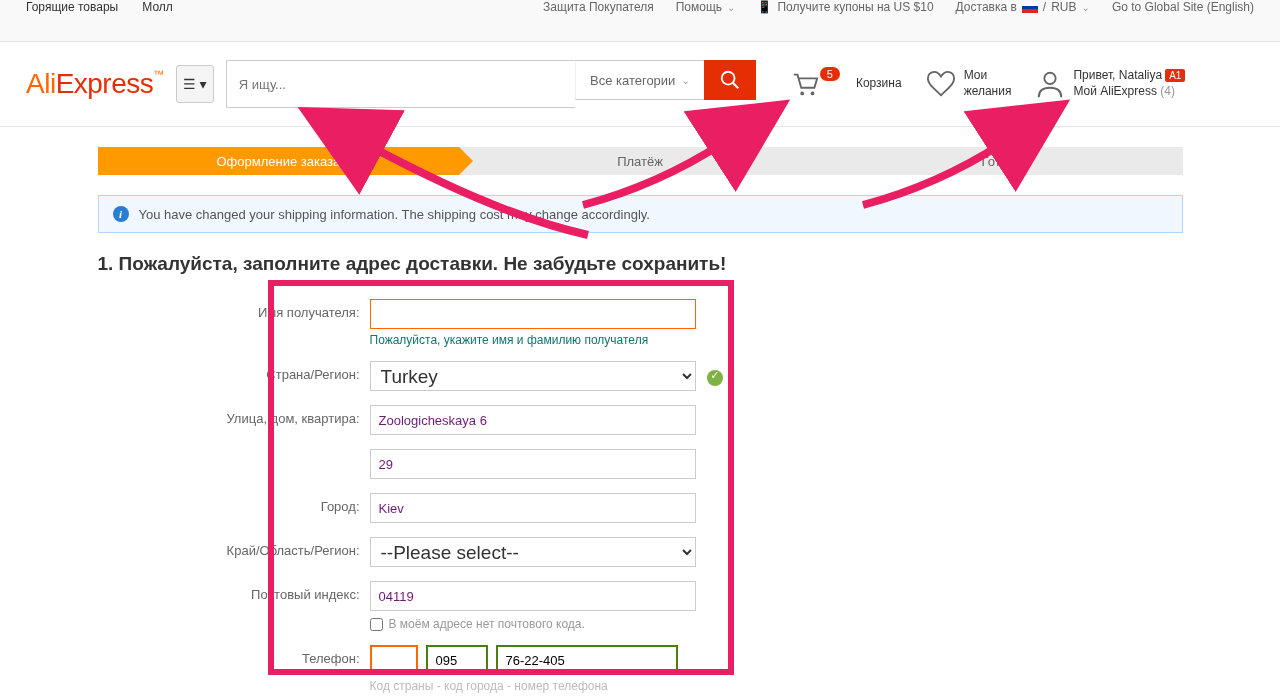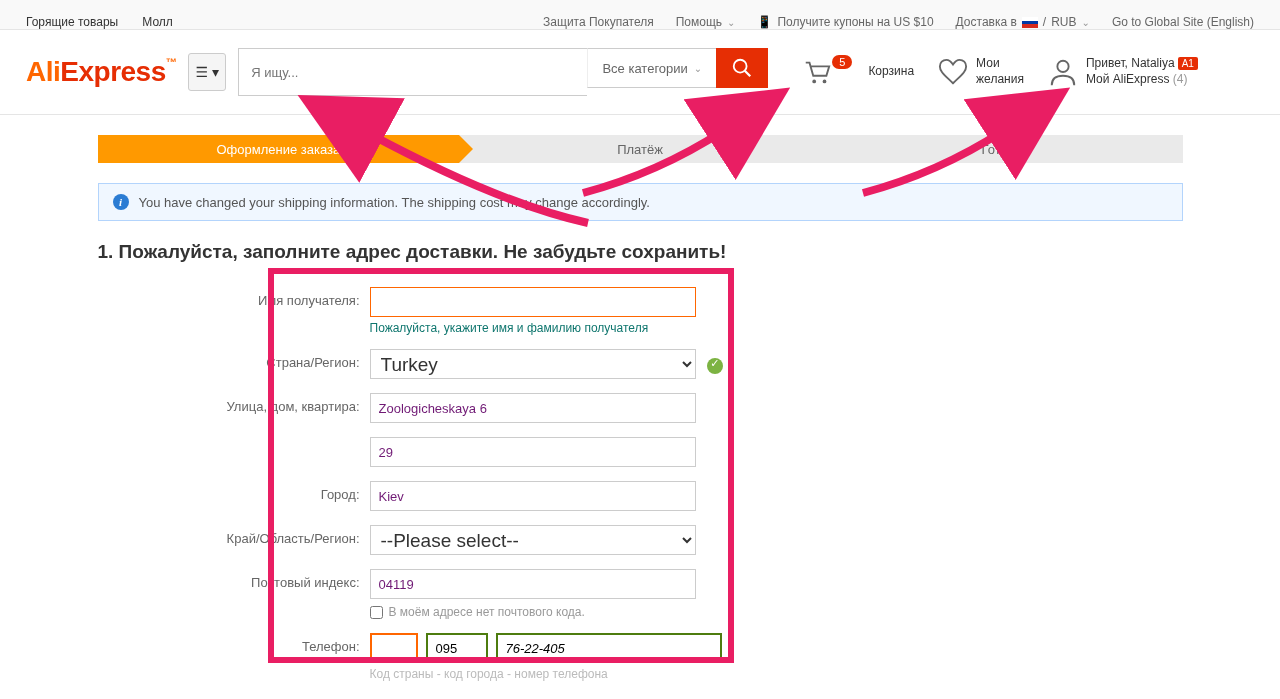--- a/index.html
+++ b/index.html
@@ -1,27 +1,27 @@
 <!DOCTYPE html>
 <html><head>
 <meta charset="utf-8">
 <style>
 * { margin: 0; padding: 0; box-sizing: border-box; }
 body { font-family: Arial, sans-serif; font-size: 13px; color: #333; background: #fff; }
 
-.top-bar { background: #f9f9f9; border-bottom: 1px solid #e5e5e5; height: 30px; display: flex; align-items: flex-end; padding: 0 26px; }
+.top-bar { background: #f9f9f9; border-bottom: 1px solid #e5e5e5; height: 42px; display: flex; align-items: flex-start; padding: 0 26px; }
 .top-left { display: flex; gap: 24px; }
 .top-left a { color: #333; text-decoration: none; font-size: 12px; }
 .top-right { margin-left: auto; display: flex; align-items: center; gap: 22px; font-size: 12px; color: #666; }
 .top-right .item { display: flex; align-items: center; gap: 5px; cursor: pointer; }
 .flag-ru { width: 16px; height: 11px; background: linear-gradient(to bottom, #fff 33%, #0039a6 33%, #0039a6 66%, #d52b1e 66%); display: inline-block; }
 .chev { font-size: 10px; color: #999; }
 
 .header { display: flex; align-items: center; padding: 18px 26px; gap: 12px; border-bottom: 1px solid #e5e5e5; }
-.logo { color: #e62e04; font-size: 28px; font-weight: bold; letter-spacing: -0.5px; }
+.logo { color: #e62e04; font-size: 28px; font-weight: normal; letter-spacing: -0.5px; }
 .logo .ali { color: #f60; }
 .logo-tm { font-size: 11px; color: #f60; vertical-align: top; }
 .menu-icon { width: 38px; height: 38px; border: 1px solid #ccc; border-radius: 3px; display: flex; align-items: center; justify-content: center; cursor: pointer; background: #f5f5f5; font-size: 14px; }
 .search-wrap { flex: 1; display: flex; max-width: 530px; }
 .search-input { flex: 1; border: 1px solid #ccc; border-right: none; padding: 0 12px; height: 48px; font-size: 13px; color: #999; }
 .search-cat { border: 1px solid #ccc; border-left: 1px solid #eee; border-right: none; height: 40px; padding: 0 14px; display: flex; align-items: center; cursor: pointer; color: #666; gap: 6px; }
 .search-btn { width: 52px; height: 40px; background: #e62e04; border: none; display: flex; align-items: center; justify-content: center; cursor: pointer; }
 .search-btn svg { width: 22px; height: 22px; }
 
 .header-icons { display: flex; gap: 24px; margin-left: 22px; align-items: center; }
@@ -54,21 +54,21 @@
 .field-select { width: 326px; height: 30px; border: 1px solid #ccc; padding: 0 6px; font-size: 19px; color: #333; background: #fff; }
 .err-msg { color: #0f766e; font-size: 12px; margin-top: 4px; }
 .check-icon { display: inline-block; width: 16px; height: 16px; background: #7cb342; border-radius: 50%; margin-left: 8px; position: relative; top: 3px; }
 .check-icon::after { content: '✓'; color: #fff; font-size: 11px; position: absolute; left: 3px; top: -1px; }
 .no-postal { color: #999; font-size: 12px; margin-top: 6px; display: flex; align-items: center; gap: 6px; }
 .no-postal input { margin: 0; }
 .phone-row { display: flex; gap: 8px; align-items: center; }
 .phone-row input { height: 30px; border: 2px solid #4d7c0f; padding: 12px 8px; font-size: 13px; }
 .phone-cc { width: 48px; border-color: #f60 !important; }
 .phone-area { width: 62px; }
-.phone-num { width: 226px; font-style: italic; }
+.phone-num { width: 182px; }
 .phone-hint { color: #bbb; font-size: 12px; margin-top: 4px; }
 
 .highlight-box { position: absolute; border: 6px solid #e91e63; pointer-events: none; z-index: 5; }
 .arrow { position: absolute; z-index: 6; pointer-events: none; }
 .arrow svg { overflow: visible; }
 </style>
 </head>
 <body>
 
 <div class="top-bar">

